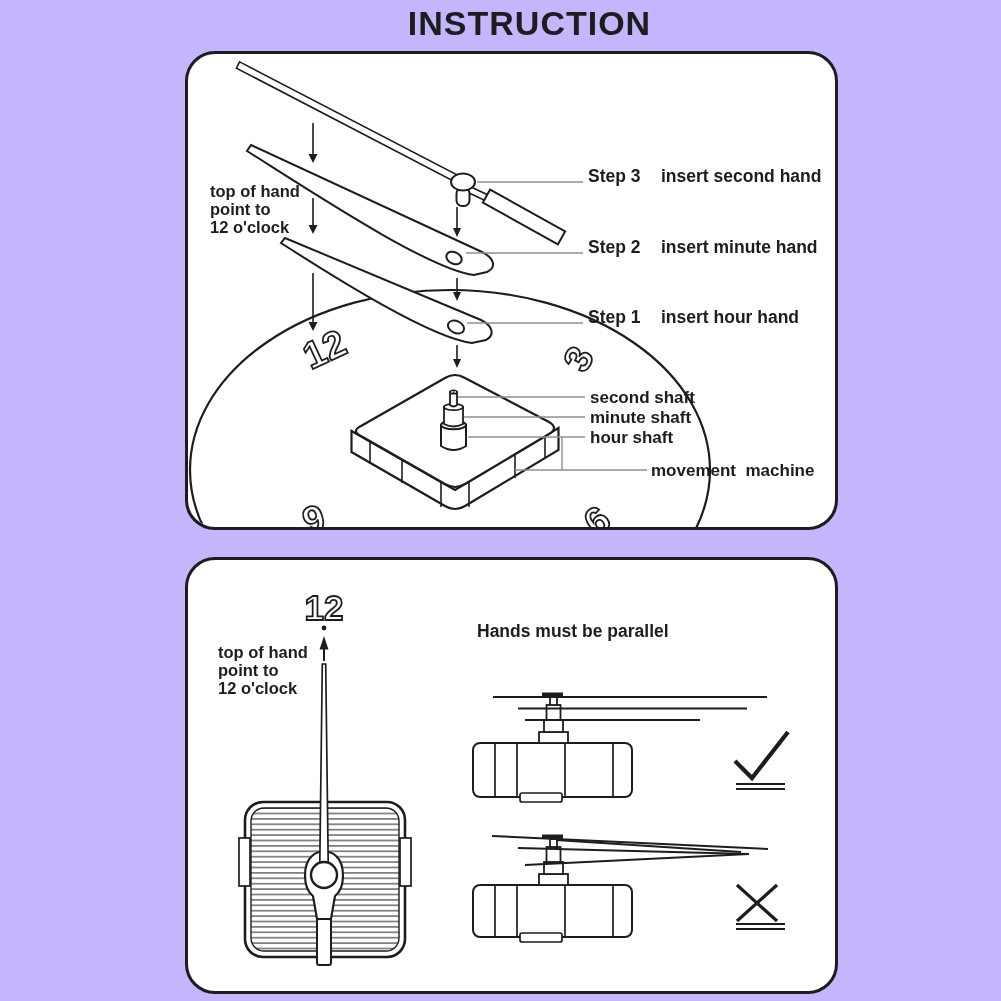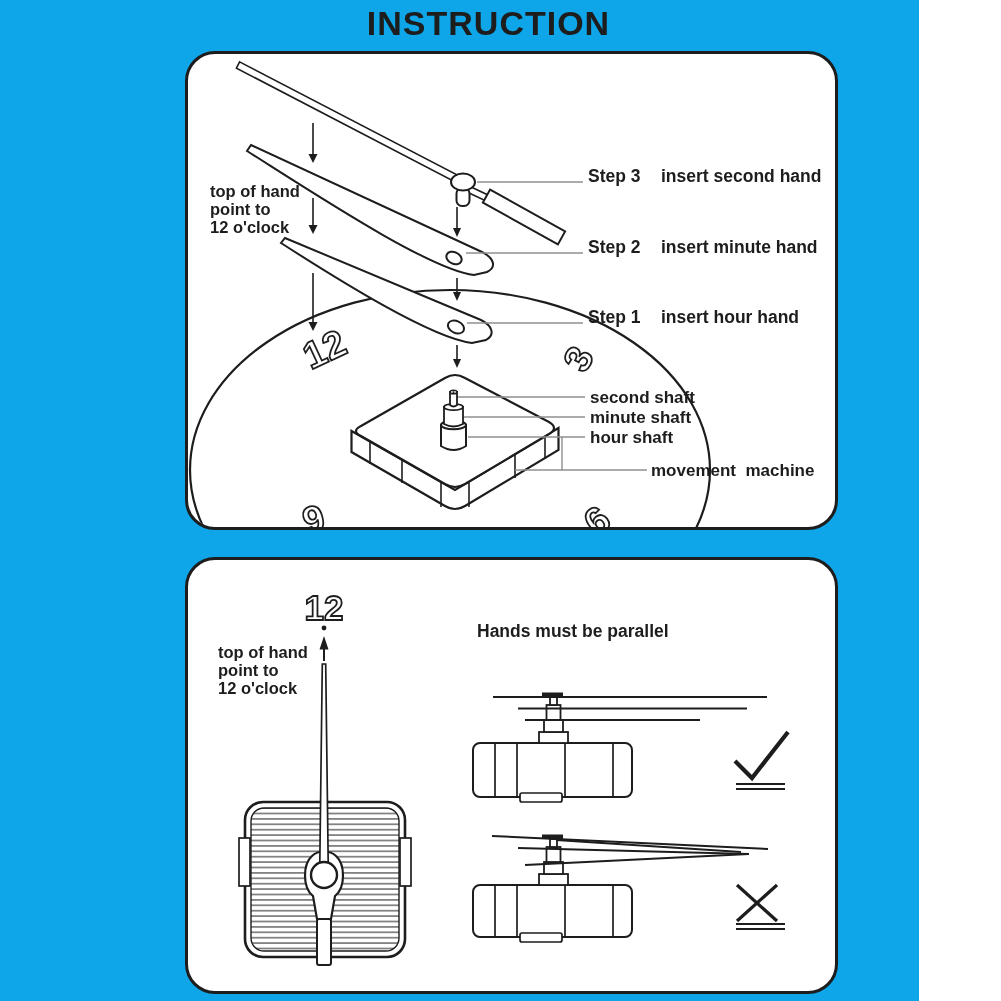--- a/index.html
+++ b/index.html
@@ -1,16 +1,16 @@
 <!DOCTYPE html>
 <html><head>
 <meta charset="utf-8">
 <style>
   html,body{margin:0;padding:0;background:#fff;}
-  #page{position:relative;width:919px;height:1001px;background:#0ea5e9;overflow:hidden;
+  #page{position:relative;width:1001px;height:1001px;background:#c4b5fd;overflow:hidden;
         font-family:"Liberation Sans",sans-serif;}
   #title{position:absolute;left:0;right:0;top:4px;text-align:center;padding-left:58px;
          font-size:34px;font-weight:bold;color:#1d1d1d;letter-spacing:1px;}
   .panel{position:absolute;left:185px;width:653px;border:3px solid #1d1d1d;border-radius:30px;
          background:#fff;overflow:hidden;box-sizing:border-box;}
   #panel1{top:51px;height:479px;}
   #panel2{top:557px;height:437px;}
   .panel svg{position:absolute;left:-3px;top:-3px;}
   .t{font-family:"Liberation Sans",sans-serif;font-weight:bold;fill:#1d1d1d;}
   .outline{font-family:"Liberation Sans",sans-serif;font-weight:bold;fill:#fff;

